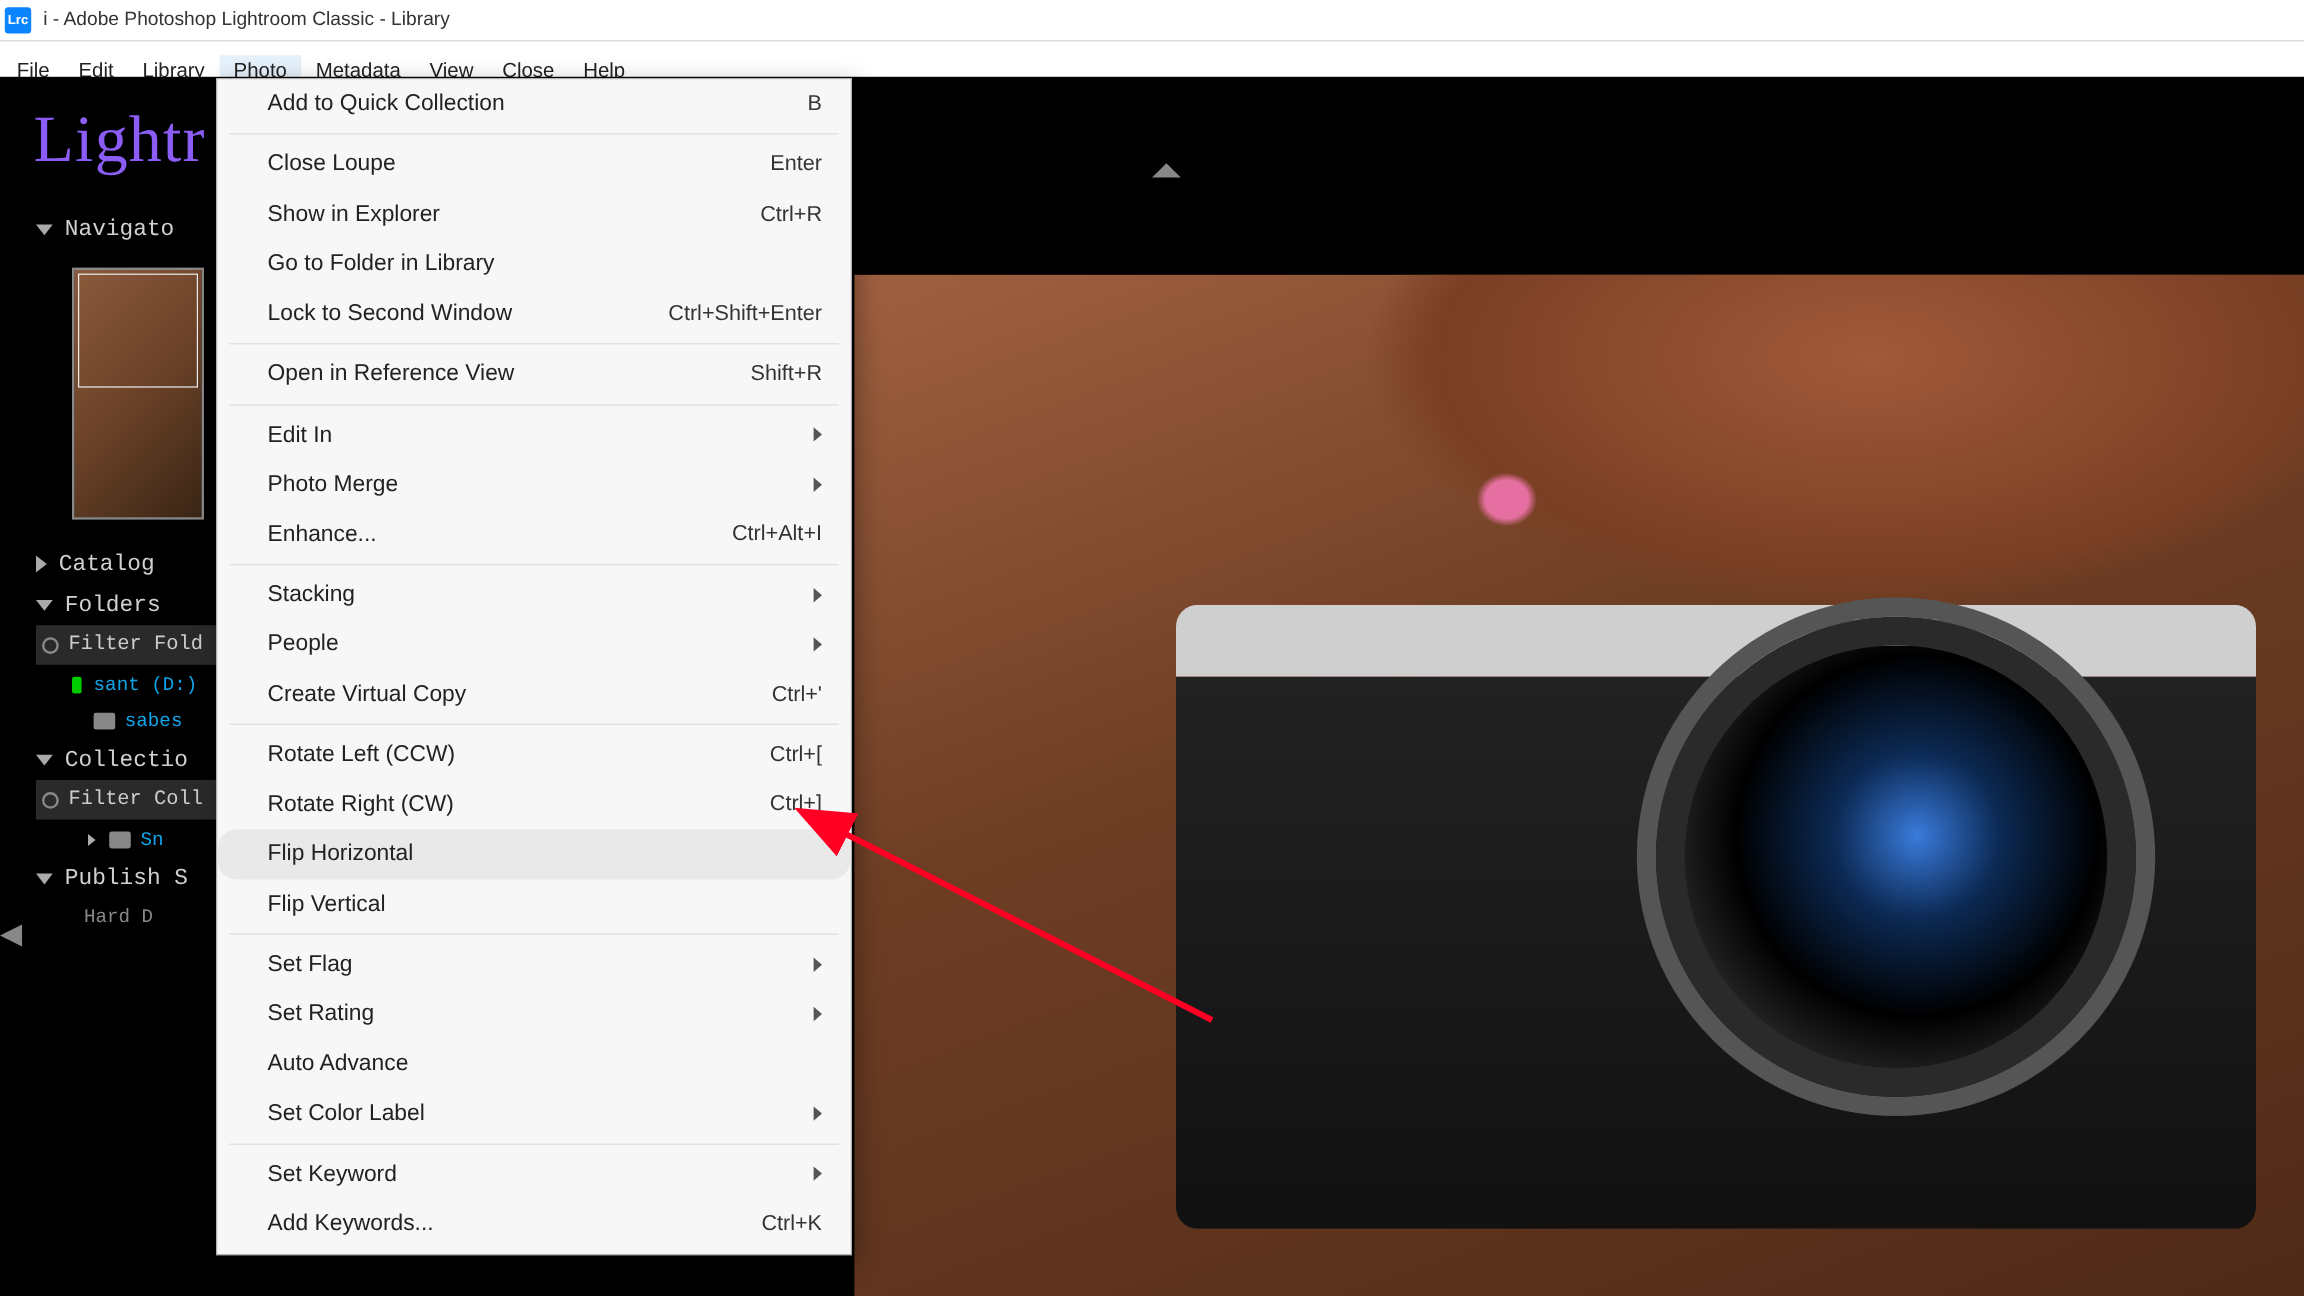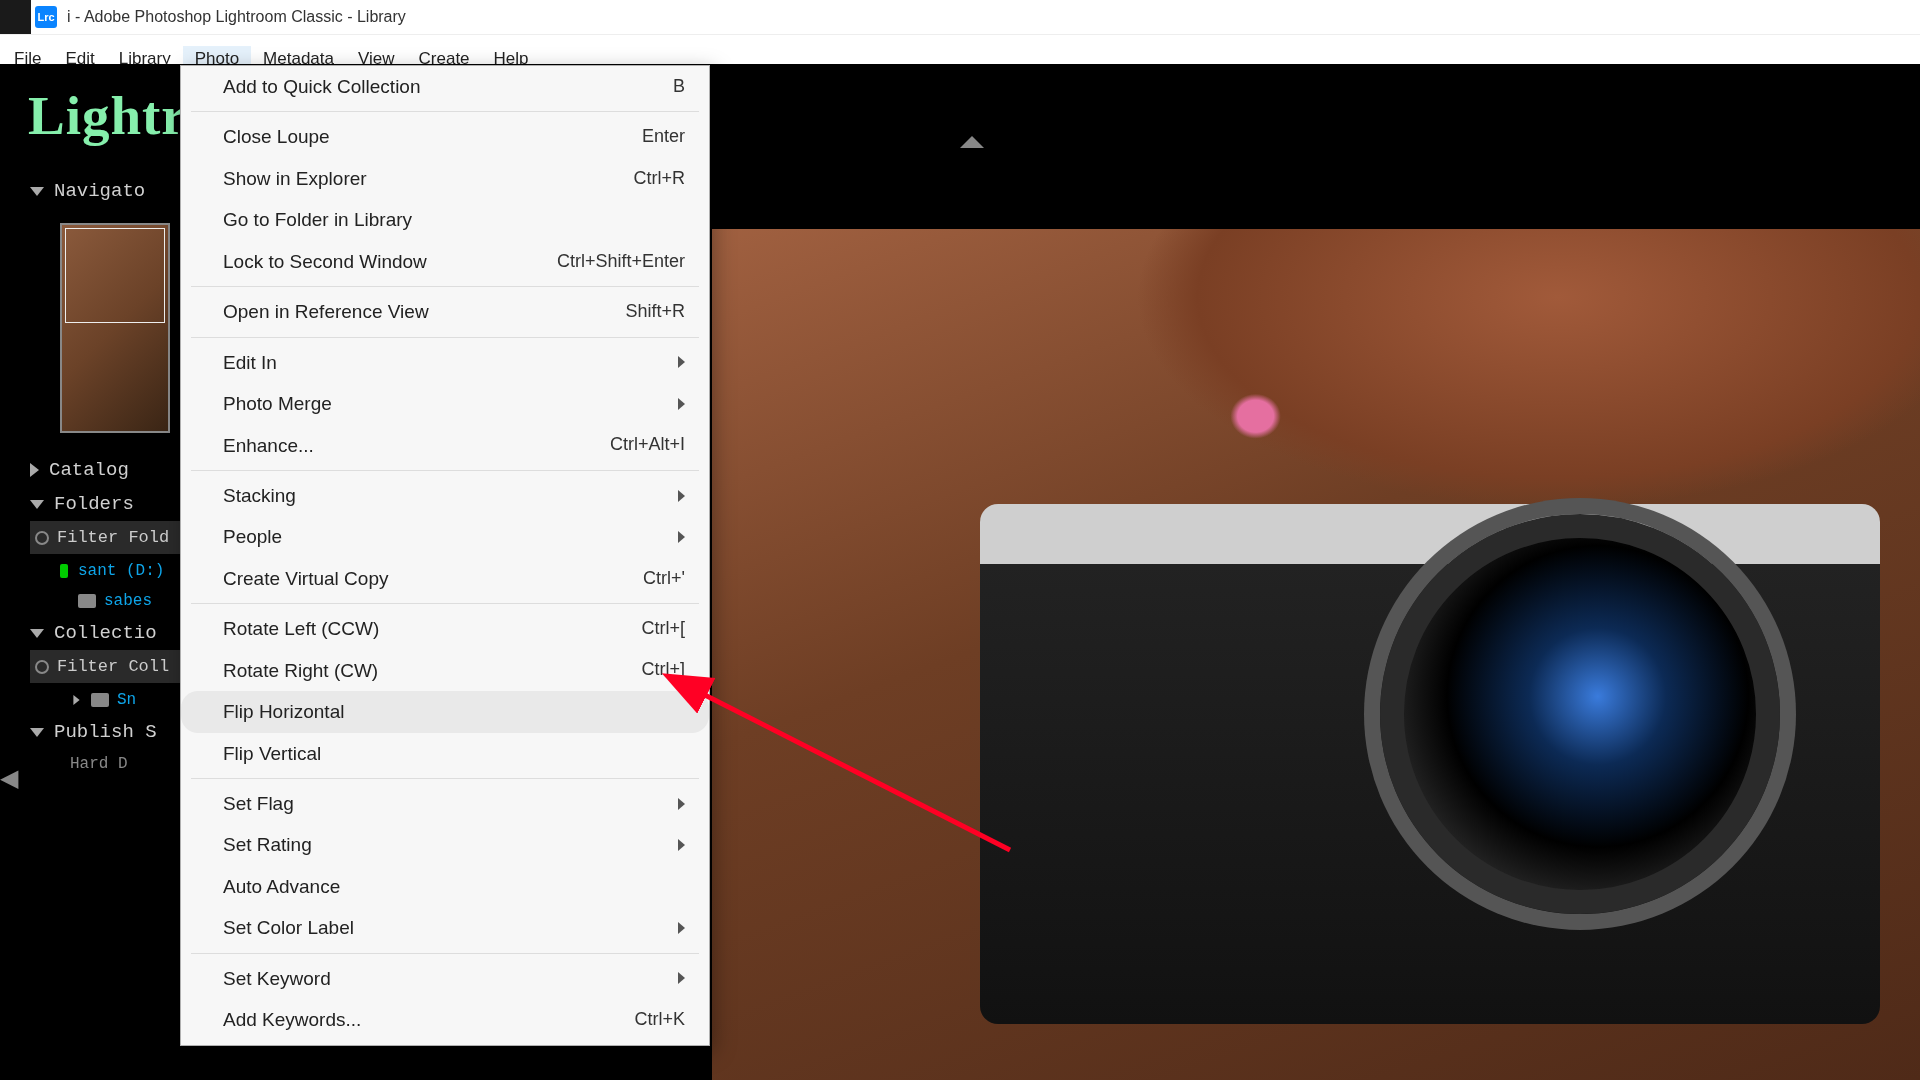--- a/index.html
+++ b/index.html
@@ -12,21 +12,20 @@
     position: relative;
   }
   .titlebar {
     height: 34px;
     background: #fff;
     display: flex;
     align-items: center;
     padding: 0 4px;
     font-size: 16px;
     color: #333;
-    margin-left: 31px;
   }
   .titlebar .app-icon {
     width: 22px; height: 22px;
     background: #0a84ff;
     color: #fff;
     font-size: 11px;
     display: flex; align-items: center; justify-content: center;
     border-radius: 3px;
     margin-right: 10px;
     font-weight: bold;
@@ -47,24 +46,24 @@
   }
   .menubar .m.active { background: #e5f1fb; }
   .app-body {
     position: absolute;
     top: 64px; left: 0; right: 0; bottom: 0;
     background: #000;
   }
   .brand {
     position: absolute;
     left: 28px; top: 20px;
-    color: #86efac;
+    color: #8b5cf6;
     font-family: Georgia, "Times New Roman", serif;
     font-size: 55px;
-    font-weight: 700;
+    font-weight: 400;
     letter-spacing: 1px;
   }
   .left-panel {
     position: absolute;
     left: 30px; top: 110px;
     width: 155px;
     color: #bbb;
     font-size: 18px;
     font-family: Liberation Mono, monospace;
   }
@@ -192,21 +191,21 @@
   <span>i - Adobe Photoshop Lightroom Classic - Library</span>
 </div>
 
 <div class="menubar" id="menubar">
     <span class="m">File</span>
     <span class="m">Edit</span>
     <span class="m">Library</span>
     <span class="m active">Photo</span>
     <span class="m">Metadata</span>
     <span class="m">View</span>
-    <span class="m">Create</span>
+    <span class="m">Close</span>
     <span class="m">Help</span>
   </div>
 
 <div class="app-body">
   <div class="top-triangle"></div>
   <div class="brand">Lightr</div>
 
   <div class="left-panel">
     <div class="panel-header">
       <span class="tri"></span>

